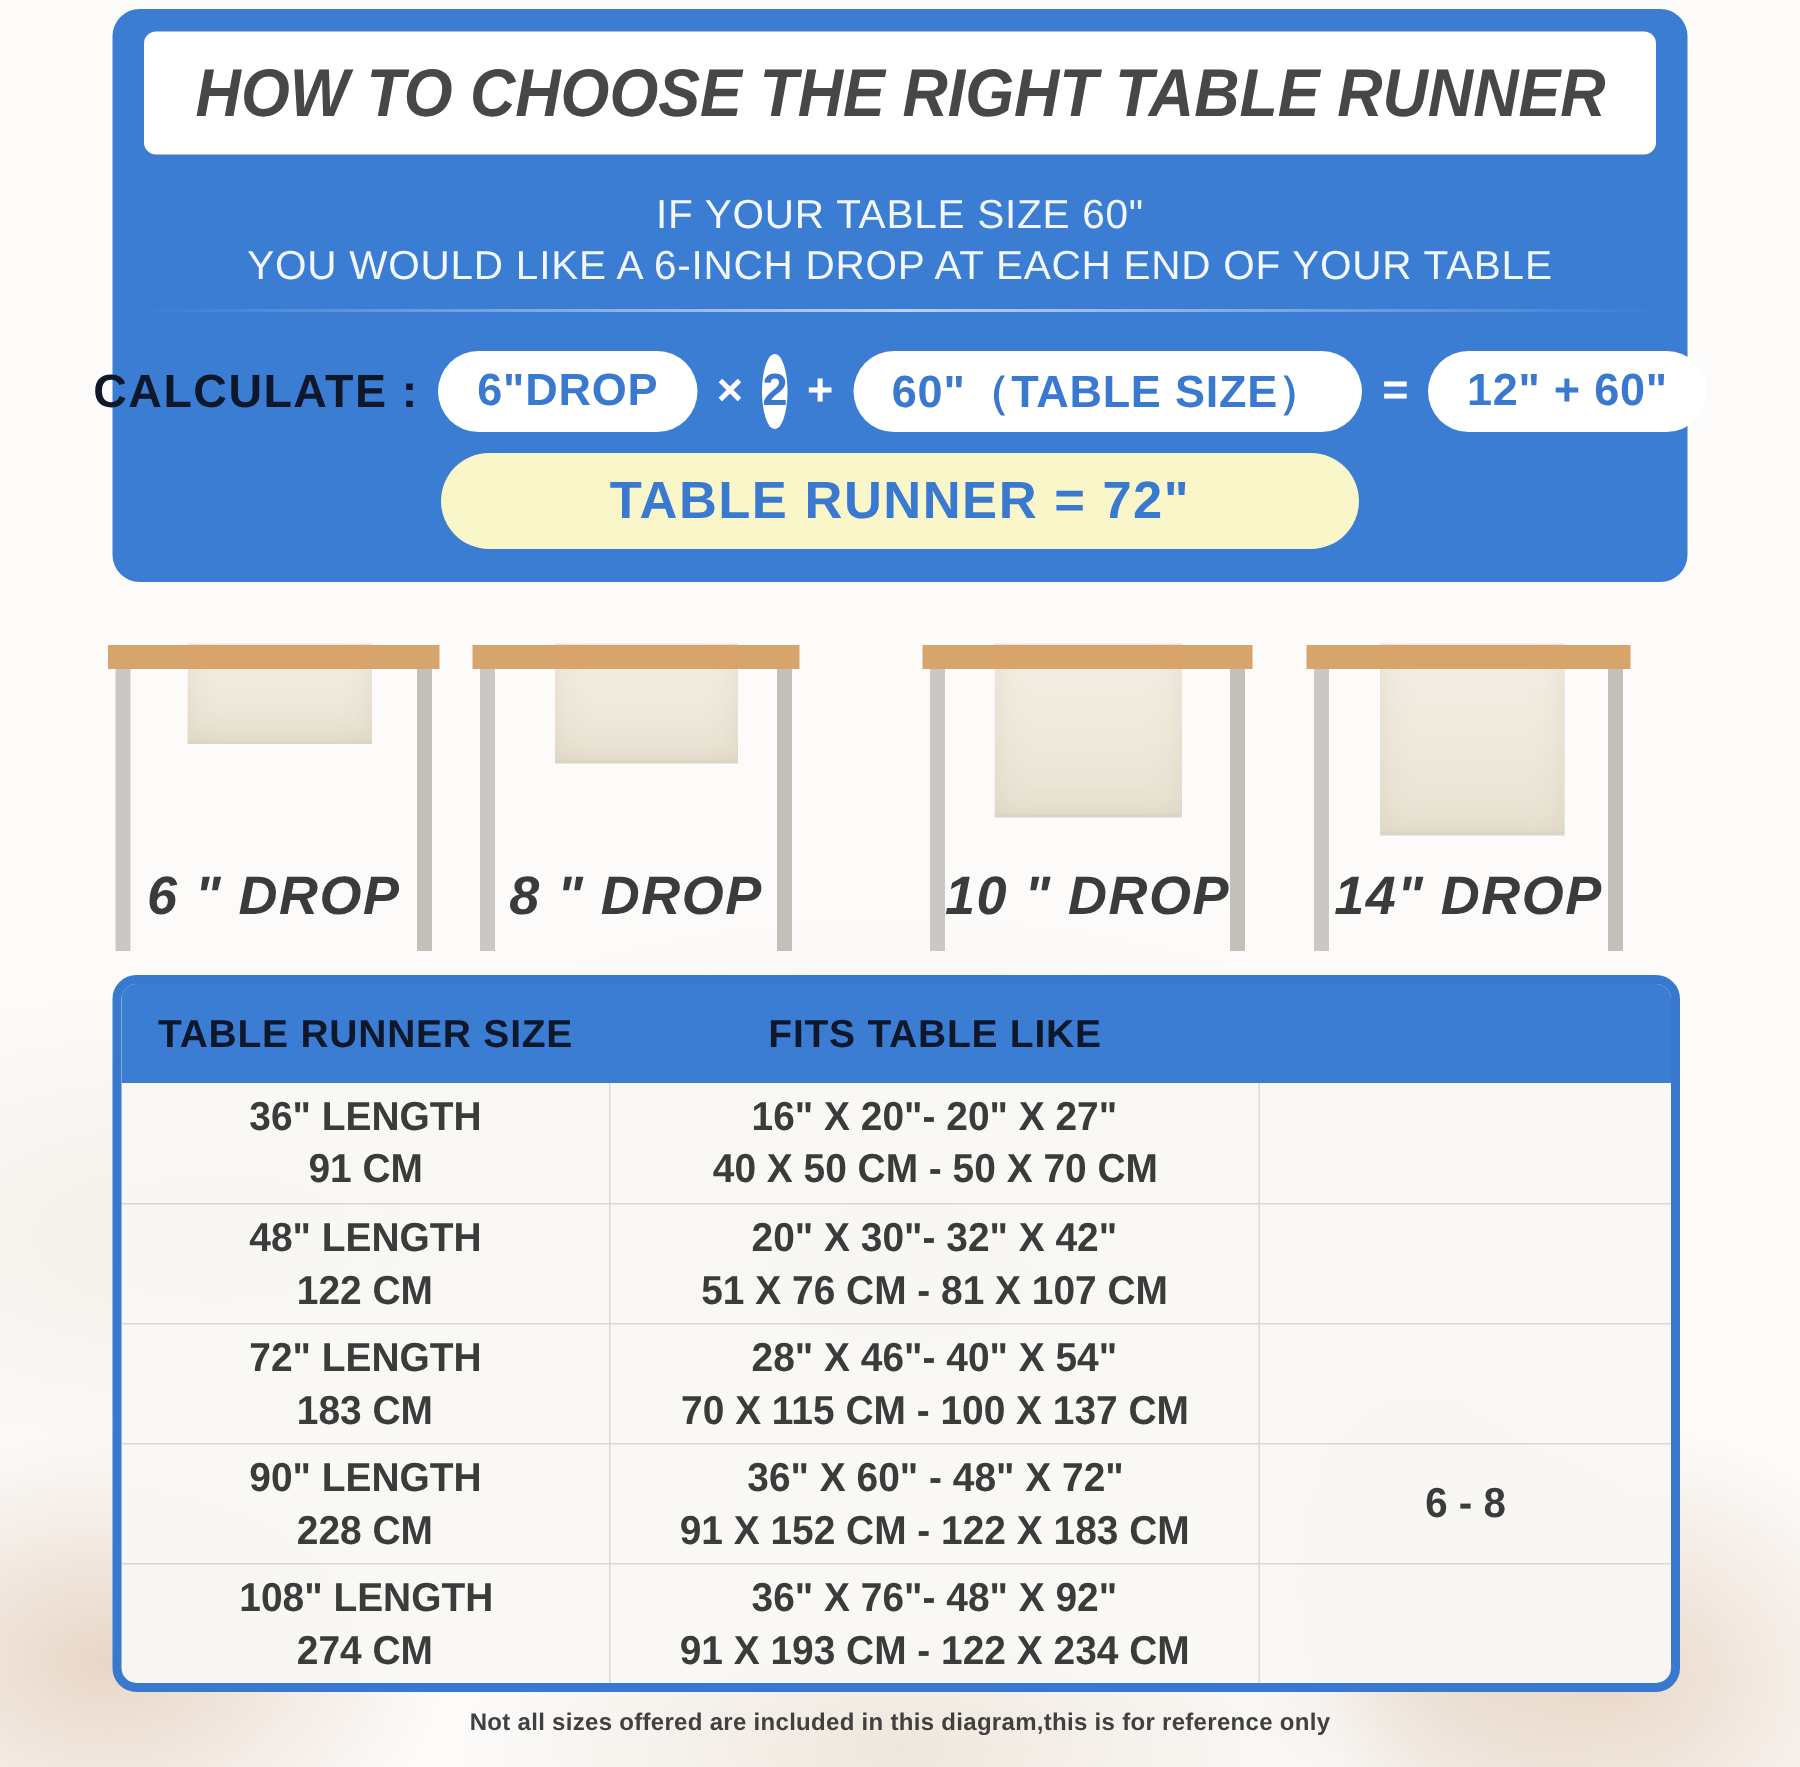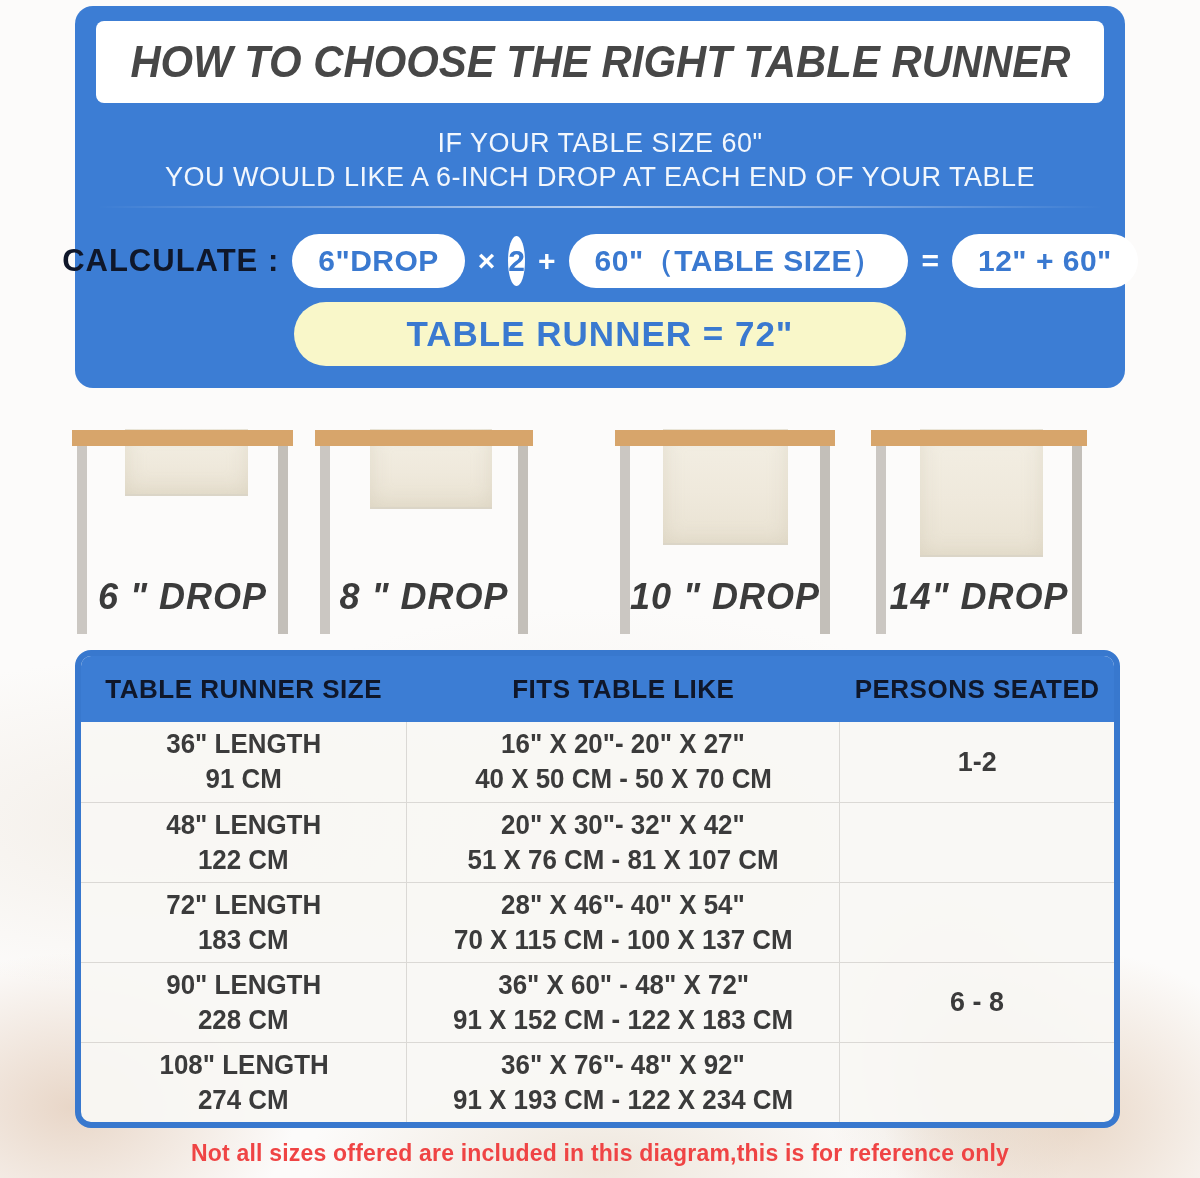--- a/index.html
+++ b/index.html
@@ -74,21 +74,21 @@
   .size-body { height:calc(100% - 66px); display:grid; grid-template-rows:repeat(5, 1fr); }
   .srow { display:grid; grid-template-columns:31.5% 42% 26.5%; }
   .srow + .srow { border-top:1px solid rgba(130,125,118,0.25); }
   .cell { display:flex; flex-direction:column; align-items:center; justify-content:center; gap:2px; }
   .cell.mid { border-left:1px solid rgba(130,125,118,0.25); border-right:1px solid rgba(130,125,118,0.25); }
   .cell span { font-size:27px; font-weight:bold; color:#3B3B3B; line-height:1.22;
                white-space:nowrap; transform:scaleX(0.96); }
   .cell .persons { font-size:28px; }
 
   .bottom-note { position:absolute; left:0; top:1140px; width:100%; text-align:center;
-                 font-size:23px; font-weight:bold; color:#ef4444; letter-spacing:0.2px; }
+                 font-size:16px; font-weight:bold; color:#404040; letter-spacing:0.2px; }
 </style>
 </head>
 <body>
 
 <div class="canvas">
   <div class="bg"></div>
 
   <div class="banner">
     <div class="title-box">
       <span>HOW TO CHOOSE THE RIGHT TABLE RUNNER</span>
@@ -137,36 +137,32 @@
     <div class="tabletop"></div>
     <div class="leg l"></div>
     <div class="leg r"></div>
     <div class="drop-label">14" DROP</div>
   </div>
 
   <div class="size-card">
     <div class="size-header">
       <span>TABLE RUNNER SIZE</span>
       <span>FITS TABLE LIKE</span>
-      <span>PERSONS SEATED</span>
     </div>
     <div class="size-body">
 
       <div class="srow">
         <div class="cell">
           <span>36" LENGTH</span>
           <span>91 CM</span>
         </div>
         <div class="cell mid">
           <span>16" X 20"- 20" X 27"</span>
           <span>40 X 50 CM - 50 X 70 CM</span>
         </div>
-        <div class="cell">
-          <span class="persons">1-2</span>
-        </div>
       </div>
 
       <div class="srow">
         <div class="cell">
           <span>48" LENGTH</span>
           <span>122 CM</span>
         </div>
         <div class="cell mid">
           <span>20" X 30"- 32" X 42"</span>
           <span>51 X 76 CM - 81 X 107 CM</span>

